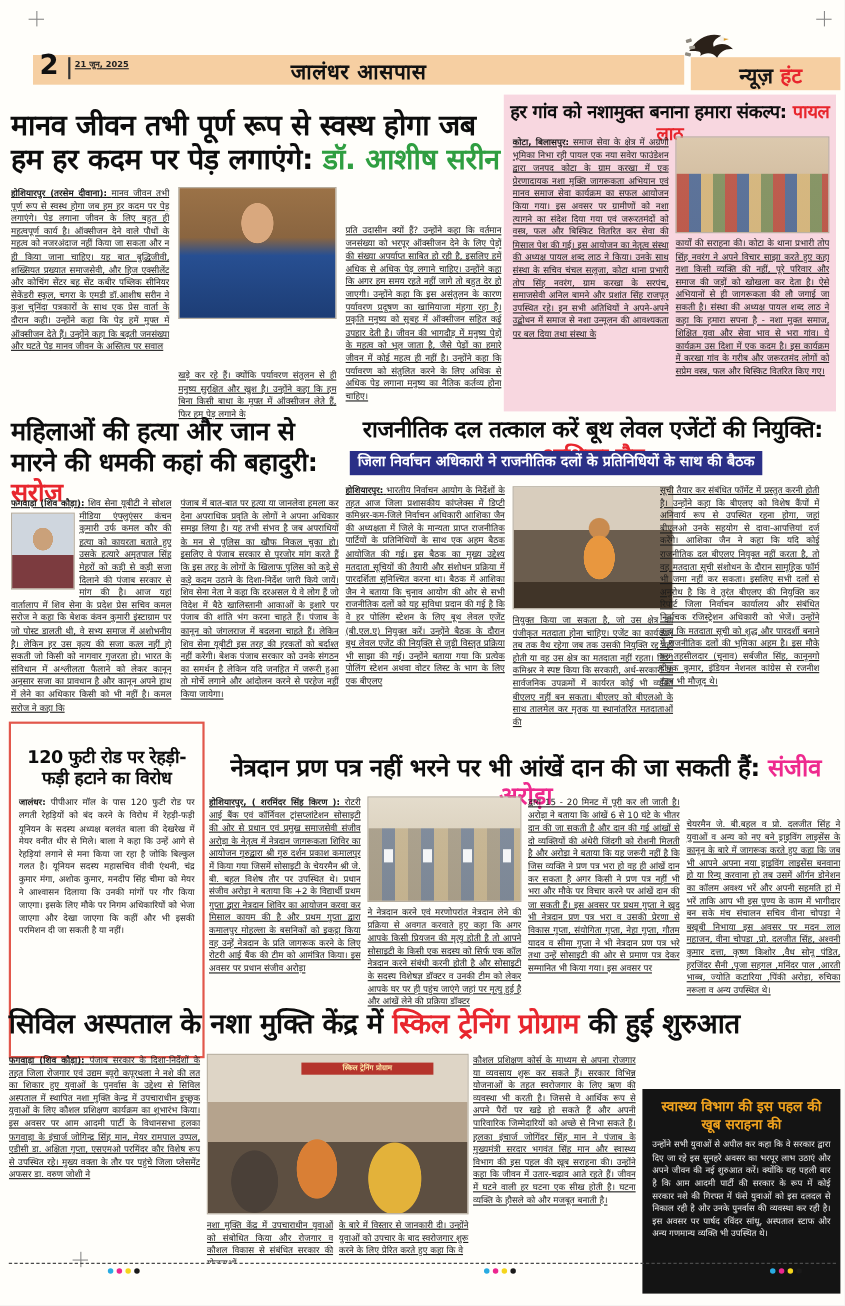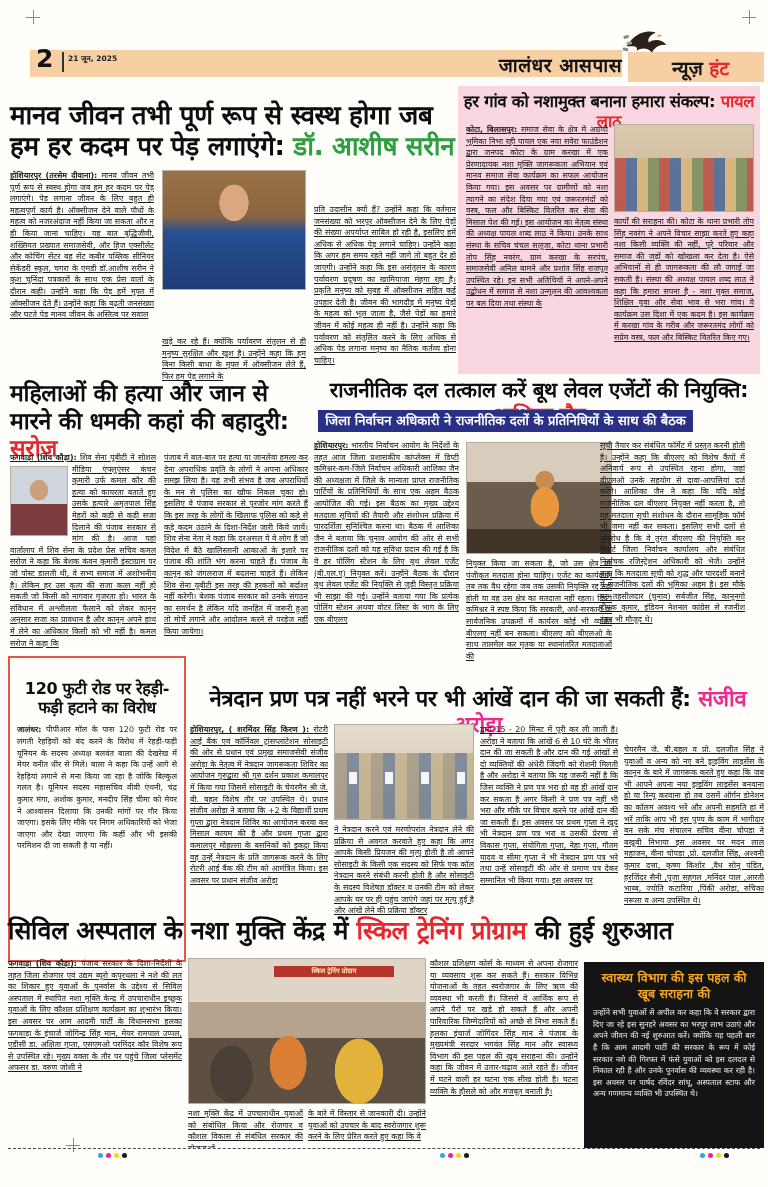--- a/index.html
+++ b/index.html
@@ -10,21 +10,21 @@
   .col{position:absolute;font-size:7.9px;line-height:11.6px;text-align:justify;
        color:#1b1b1b;overflow:hidden;text-decoration:underline;}
   .byline{font-weight:bold;}
   .accent-red{color:#e8262d;}
   .accent-green{color:#2f9e41;}
   .accent-magenta{color:#ee2a8e;}
   .peach{background:#f6cfa2;}
   .pinkpanel{background:#f8d7e0;}
   .subbar{background:#2b3087;color:#ffffff;font-weight:bold;text-align:center;}
   .redbox{border:2px solid #e2574b;background:#fffefa;box-sizing:border-box;}
-  .blackbox{background:#141414;color:#f2f2f2;box-sizing:border-box;padding:8px 9px;}
+  .blackbox{background:#141414;color:#f2f2f2;box-sizing:border-box;padding:8px 9px;margin-top:28px;}
   .blackbox h4{margin:0 0 6px 0;color:#f2a41f;font-size:12.5px;line-height:1.25;text-align:center;}
   .blackbox p{margin:0;font-size:7.8px;line-height:11.6px;text-align:justify;}
   .photo{position:absolute;overflow:hidden;border:1px solid #b6ad9e;box-sizing:border-box;}
   .ph-portrait{background:
      radial-gradient(ellipse 24px 30px at 50% 27%, #d9a87e 0 60%, rgba(0,0,0,0) 62%),
      linear-gradient(180deg,#9b7247 0%,#8a6540 38%,#274f92 52%,#1d3d75 100%);}
   .ph-group{background:
      repeating-linear-gradient(90deg, rgba(186,76,64,.85) 0 11px, rgba(72,102,152,.85) 11px 22px,
        rgba(214,182,122,.85) 22px 33px, rgba(122,142,92,.85) 33px 44px) 0 100%/100% 62% no-repeat,
      linear-gradient(#dcc9ae,#c9b294);}
@@ -63,22 +63,22 @@
 
   <div class="plus" style="left:26px;top:10px;"></div>
   <div class="plus" style="left:742px;top:10px;"></div>
   <div class="plus" style="left:66px;top:1138px;"></div>
   <div class="plus" style="left:744px;top:1118px;"></div>
 
   <header>
     <div class="abs peach" style="left:30px;top:50px;width:592px;height:27px;"></div>
     <div class="abs" style="left:36px;top:44px;font-size:25px;font-weight:bold;color:#111;">2</div>
     <div class="abs" style="left:62px;top:52px;width:1.5px;height:20px;background:#333;"></div>
-    <div class="abs" style="left:68px;top:53px;font-size:7.5px;font-weight:bold;color:#222;">21 जून, 2025</div>
-    <div class="abs" style="left:30px;top:52px;width:592px;text-align:right;font-size:19px;font-weight:bold;color:#111;letter-spacing:0.5px;">जालंधर आसपास</div>
+    <div class="abs" style="left:68px;top:53px;font-size:7.5px;font-weight:bold;color:#222;text-decoration:underline;">21 जून, 2025</div>
+    <div class="abs" style="left:30px;top:52px;width:592px;text-align:center;font-size:19px;font-weight:bold;color:#111;letter-spacing:0.5px;">जालंधर आसपास</div>
     <div class="abs peach" style="left:628px;top:52px;width:136px;height:30px;"></div>
     <span class="abs" style="left:622px;top:26px;width:46px;height:36px;">
       <svg width="46" height="36" viewBox="0 0 60 46">
         <path d="M6 26 C16 10 30 4 44 8 C36 12 33 16 35 21 C42 16 52 17 58 24 C49 23 43 27 39 34 C34 28 26 27 19 32 C22 25 14 26 6 26 Z" fill="#2b2119"></path>
         <circle cx="45" cy="12" r="3.2" fill="#f5f2ec"></circle>
         <path d="M47 11 L53 12 L47 14 Z" fill="#d99a2b"></path>
         <rect x="2" y="12" width="7" height="4" rx="1" fill="#8f8a80" transform="rotate(-18 5 14)"></rect>
         <rect x="6" y="20" width="7" height="4" rx="1" fill="#a39d92" transform="rotate(-10 9 22)"></rect>
         <rect x="1" y="28" width="7" height="4" rx="1" fill="#8f8a80" transform="rotate(12 4 30)"></rect>
       </svg>

